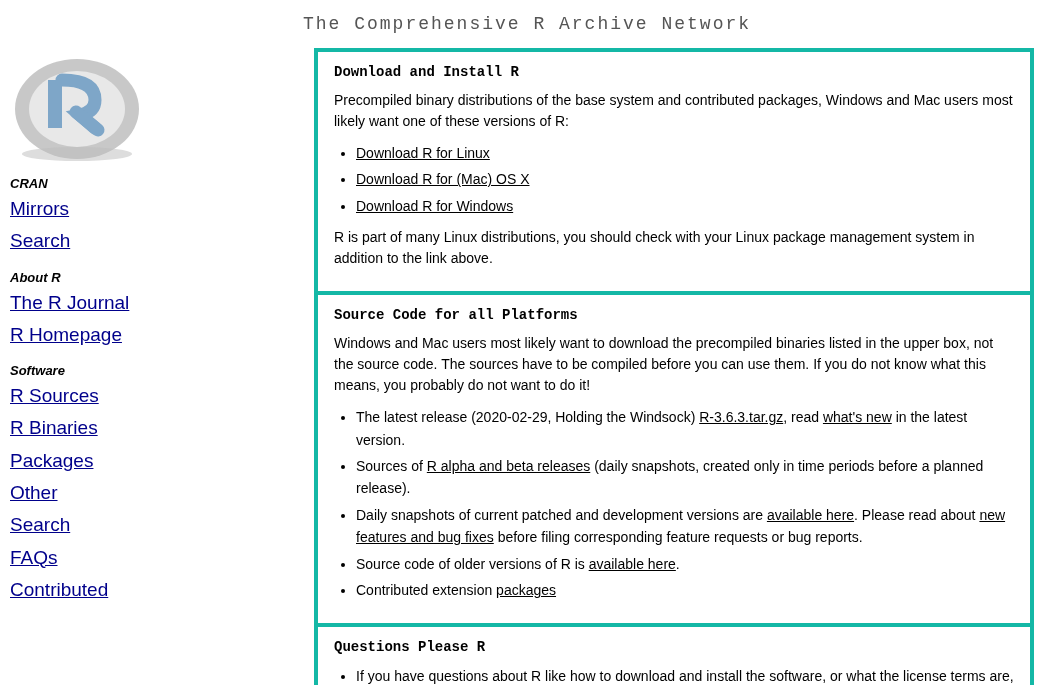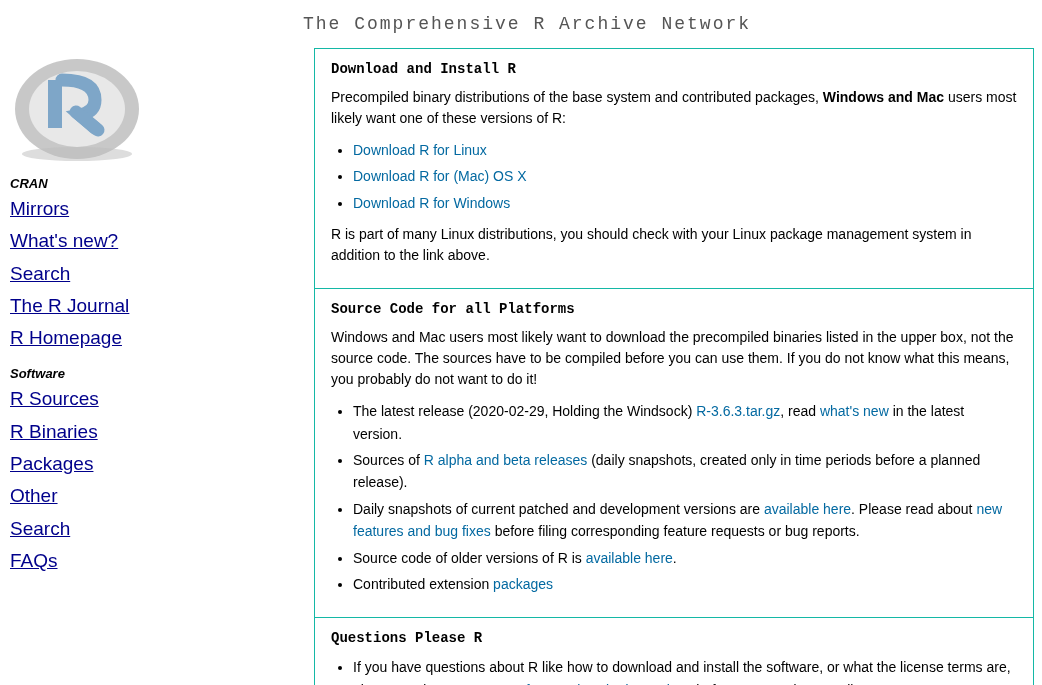--- a/index.html
+++ b/index.html
@@ -53,21 +53,21 @@
       line-height: 1.7;
       cursor: pointer;
     }
 
     #main-content {
       flex: 1;
       padding: 4px 8px 10px 4px;
     }
 
     .content-box {
-      border: 1px solid #14b8a6;
+      border: 4px solid #14b8a6;
       padding: 12px 16px;
       margin-bottom: 0;
     }
 
     .content-box + .content-box {
       border-top: none;
     }
 
     .box-title {
       font-family: 'Courier New', monospace;
@@ -88,26 +88,27 @@
       margin-bottom: 10px;
     }
 
     .content-box ul li {
       margin-bottom: 4px;
       line-height: 1.6;
       font-size: 14px;
     }
 
     a, .link {
-      color: #0369a1;
+      color: #000000;
+      text-decoration: underline;
       cursor: pointer;
     }
 
     .bold {
-      font-weight: bold;
+      font-weight: normal;
     }
 
     
     .r-logo-container {
       width: 135px;
       height: 110px;
       margin-bottom: 14px;
     }
   </style>
 </head>
@@ -131,34 +132,35 @@
         <path d="M52 28 Q85 28 85 48 Q85 60 70 63 L85 76" stroke="#7ea6c8" stroke-width="13" fill="none" stroke-linecap="round"></path>
 
         <line x1="66" y1="60" x2="88" y2="78" stroke="#7ea6c8" stroke-width="13" stroke-linecap="round"></line>
 
         <ellipse cx="67" cy="102" rx="55" ry="7" fill="#bbb" opacity="0.5"></ellipse>
       </svg>
     </div>
 
     <div class="sidebar-section-label">CRAN</div>
     <a class="sidebar-link">Mirrors</a>
-    <a class="sidebar-link">What's new?</a>
     <a class="sidebar-link">Search</a>
 
+    <div class="sidebar-section-label">About R</div>
     <a class="sidebar-link">The R Journal</a>
     <a class="sidebar-link">R Homepage</a>
 
     <div class="sidebar-section-label">Software</div>
     <a class="sidebar-link">R Sources</a>
     <a class="sidebar-link">R Binaries</a>
     <a class="sidebar-link">Packages</a>
     <a class="sidebar-link">Other</a>
 
     <a class="sidebar-link">Search</a>
     <a class="sidebar-link">FAQs</a>
+    <a class="sidebar-link">Contributed</a>
   </div>
 
   <div id="main-content">
 
     <div class="content-box">
       <div class="box-title">Download and Install R</div>
       <p>
         <span>Precompiled binary distributions of the base system and contributed packages, </span><span class="bold">Windows and Mac</span><span> users most likely want one of these versions of R:</span>
       </p>
       <ul>

